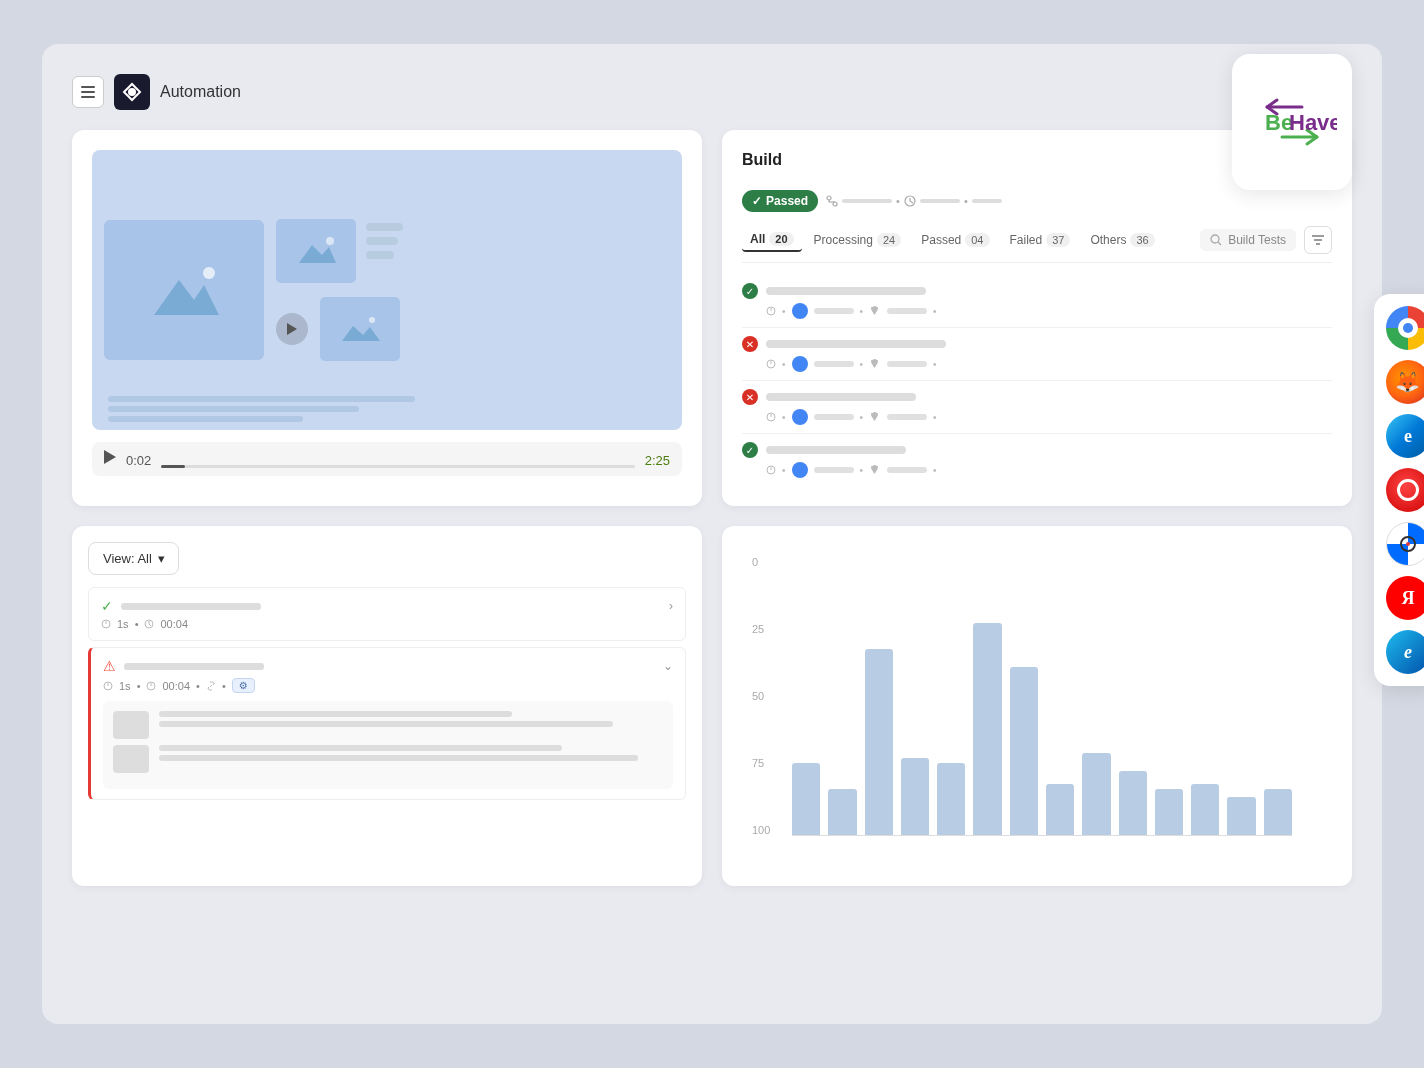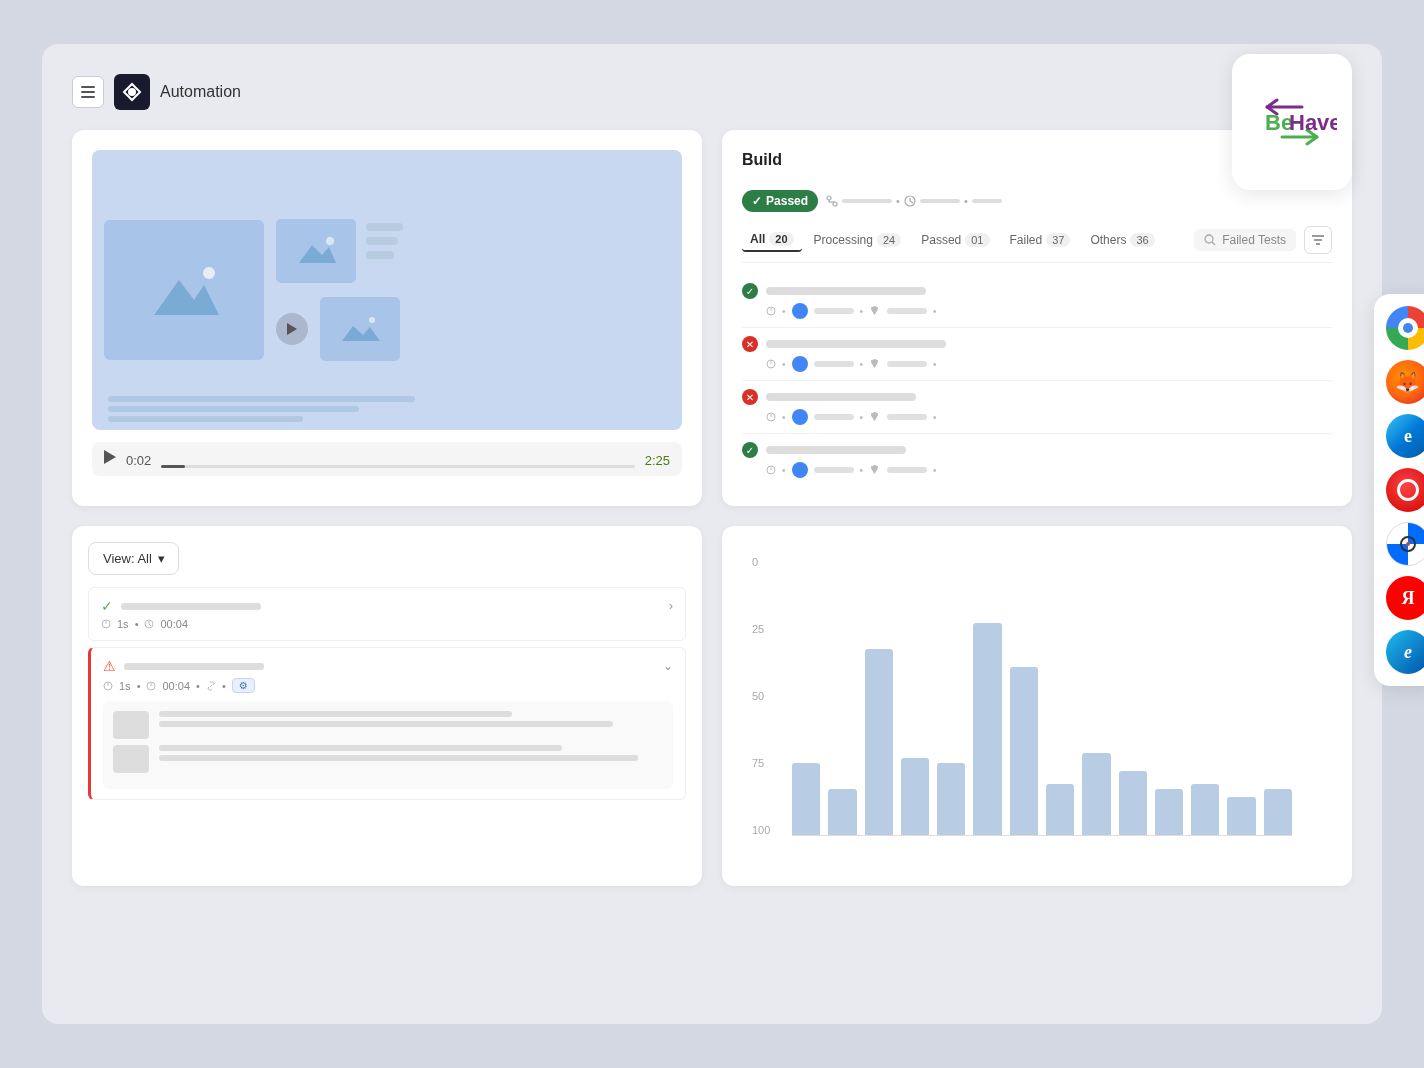--- a/index.html
+++ b/index.html
@@ -602,37 +602,37 @@
         <div class="tab active">
           <span>All</span>
           <span class="tab-count">20</span>
         </div>
         <div class="tab">
           <span>Processing</span>
           <span class="tab-count">24</span>
         </div>
         <div class="tab">
           <span>Passed</span>
-          <span class="tab-count">01</span>
+          <span class="tab-count">04</span>
         </div>
         <div class="tab">
           <span>Failed</span>
           <span class="tab-count">37</span>
         </div>
         <div class="tab">
           <span>Others</span>
           <span class="tab-count">36</span>
         </div>
         <div class="search-filter">
           <div class="search-box">
             <svg width="12" height="12" viewBox="0 0 12 12">
               <circle cx="5" cy="5" r="4" fill="none" stroke="#aaa" stroke-width="1.3"></circle>
               <line x1="8" y1="8" x2="11" y2="11" stroke="#aaa" stroke-width="1.3"></line>
             </svg>
-            <span>Failed Tests</span>
+            <span>Build Tests</span>
           </div>
           <div class="filter-btn">
             <svg width="14" height="12" viewBox="0 0 14 12">
               <line x1="1" y1="2" x2="13" y2="2" stroke="#666" stroke-width="1.3"></line>
               <line x1="3" y1="6" x2="11" y2="6" stroke="#666" stroke-width="1.3"></line>
               <line x1="5" y1="10" x2="9" y2="10" stroke="#666" stroke-width="1.3"></line>
             </svg>
           </div>
         </div>
       </div>

